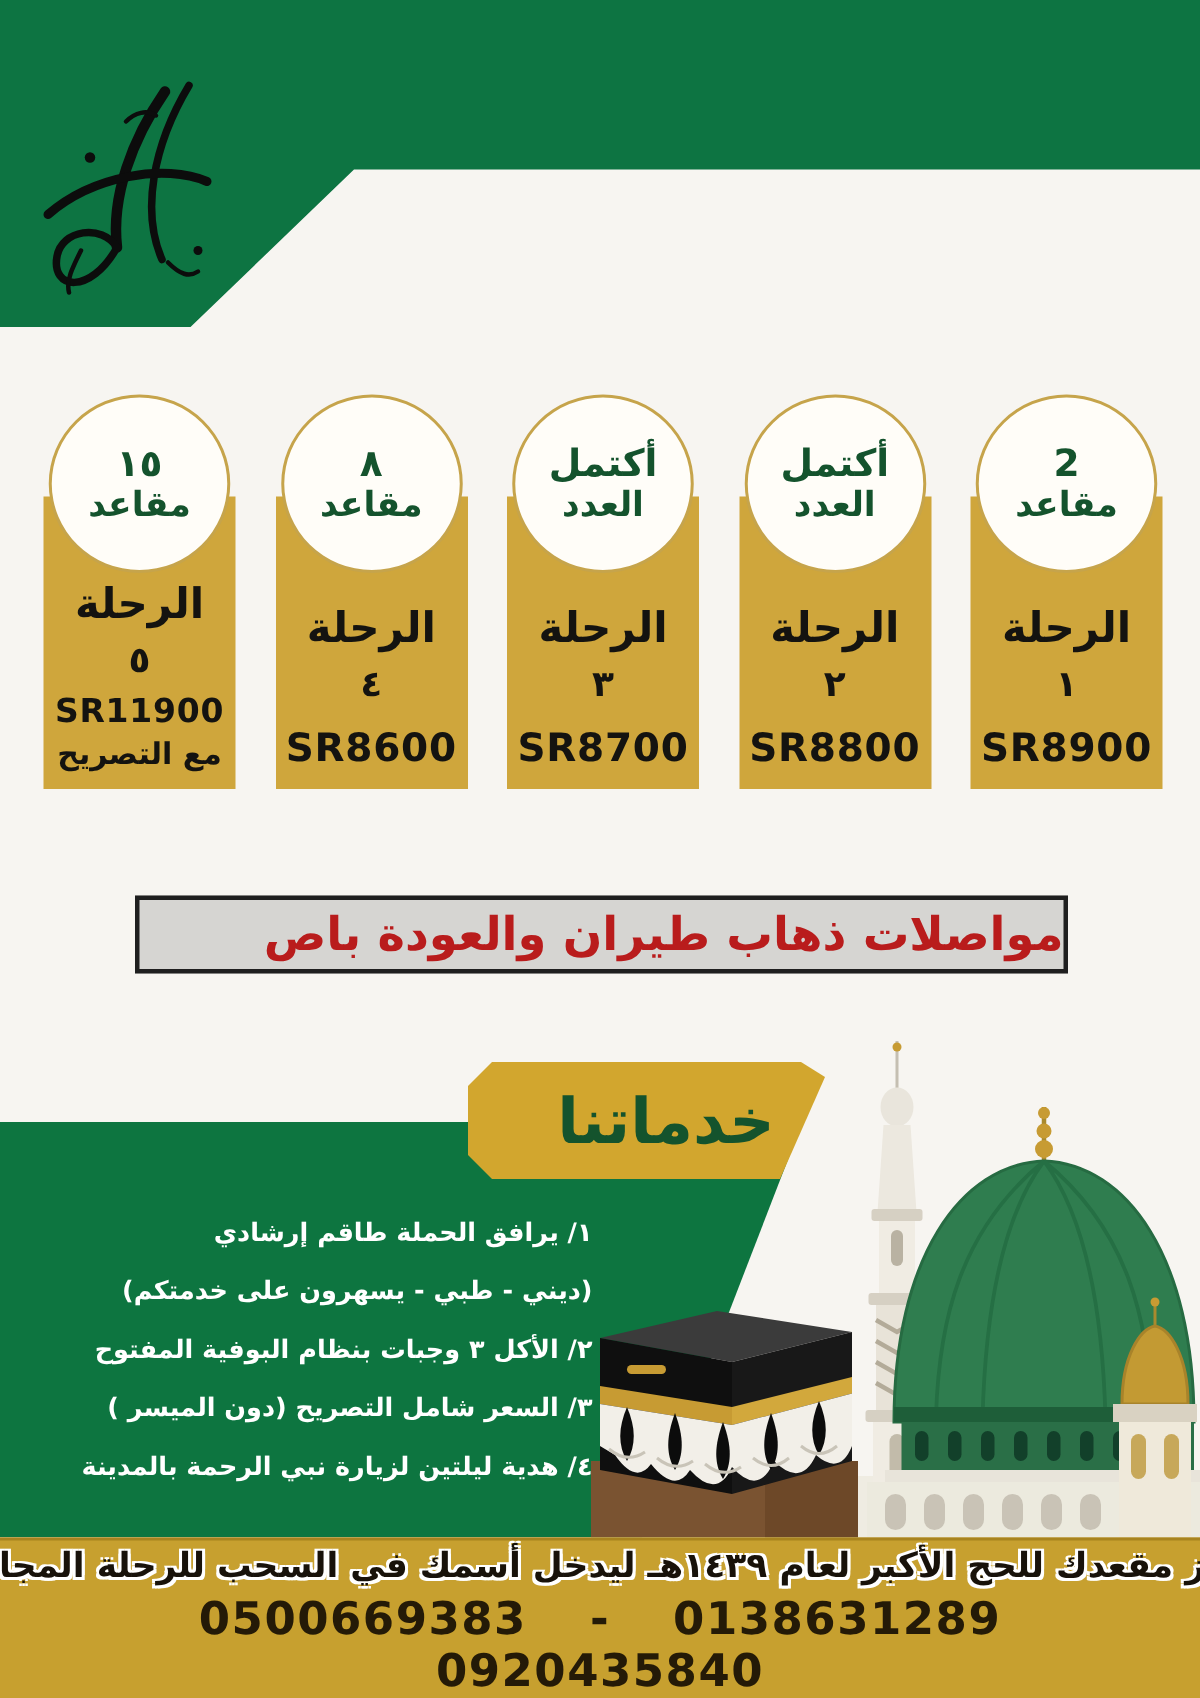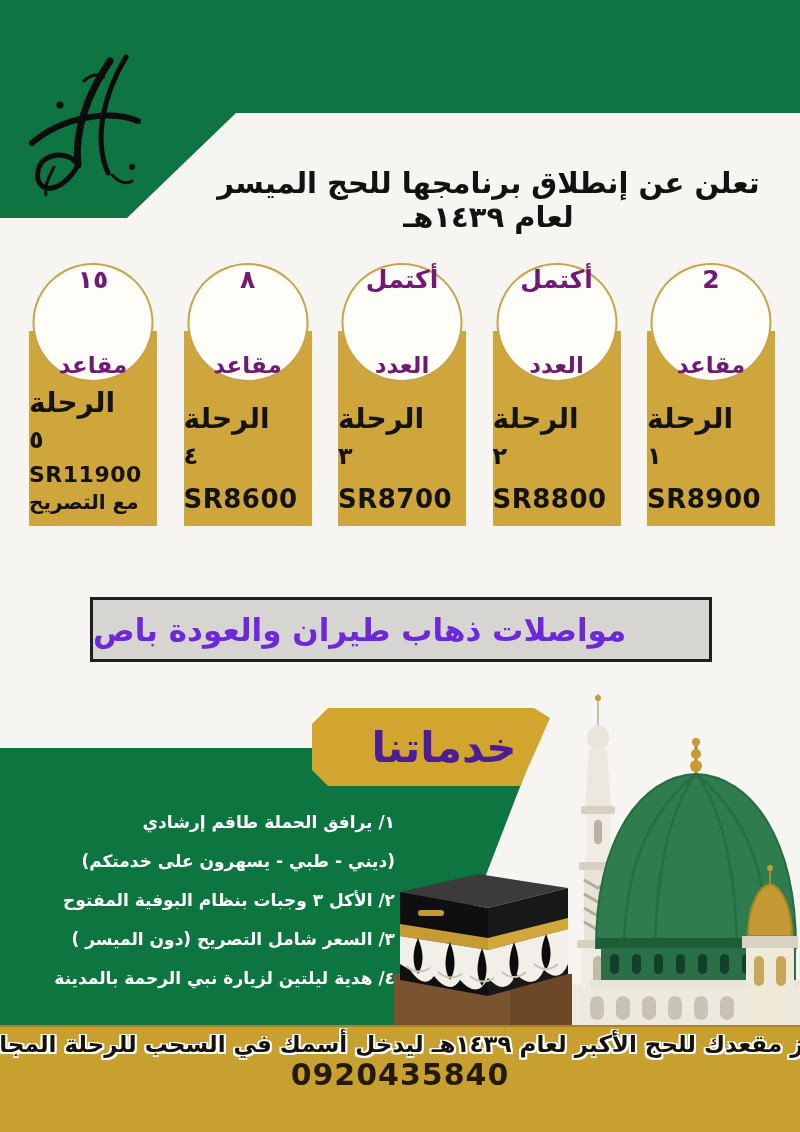--- a/index.html
+++ b/index.html
@@ -26,60 +26,60 @@
   }
   
   #trips-row {
     position:absolute; top:263px; left:0; right:0; height:263px;
     display:flex; justify-content:space-between; padding:0 22px 0 26px;
   }
   .trip { position:relative; width:134px; height:263px; }
   .trip-rect {
     position:absolute; top:68px; left:3px; right:3px; bottom:0;
     background:#cfa63c;
-    display:flex; flex-direction:column; justify-content:flex-end; align-items:flex-end;
+    display:flex; flex-direction:column; justify-content:flex-end; align-items:center;
     padding-bottom:12px; color:#141310;
   }
   .availability-circle {
     position:absolute; top:0; left:50%; transform:translateX(-50%);
     width:121px; height:119px; border-radius:50%;
     background:#fffdf8; border:2px solid #c6a44b;
-    display:flex; flex-direction:column; justify-content:space-between; align-items:center;
-    z-index:2; color:#701a75; font-weight:bold;
+    display:flex; flex-direction:column; justify-content:center; align-items:center;
+    z-index:2; color:#14532d; font-weight:bold;
   }
   .circle-l1 { font-size:25px; line-height:1.2; }
   .circle-l2 { font-size:23px; line-height:1.2; }
   .trip-label { font-size:28px; font-weight:bold; margin-bottom:7px; }
   .trip-num   { font-size:24px; font-weight:bold; margin-bottom:14px; }
   .trip-price { font-size:26px; font-weight:bold; direction:ltr; letter-spacing:0.5px; }
   .trip-note  { font-size:20px; font-weight:bold; margin-top:3px; }
   .trip.small-price .trip-price { font-size:22px; }
   .trip.small-price .trip-num { margin-bottom:8px; }
   
   #transport-box {
-    position:absolute; top:597px; left:90px; right:88px; height:65px;
+    position:absolute; top:597px; left:90px; right:88px; height:52px;
     background:#d6d5d2; border:3px solid #1f1f1f;
-    display:flex; align-items:center; justify-content:flex-end;
-    font-size:31px; font-weight:bold; color:#6d28d9;
+    display:flex; align-items:center; justify-content:flex-start;
+    font-size:31px; font-weight:bold; color:#b91c1c;
   }
   
   #services-section { position:absolute; top:685px; left:0; width:800px; height:340px; }
   #services-green {
     position:absolute; inset:0; background:#0d7540;
     clip-path:polygon(0 63px, 535px 63px, 428px 340px, 0 340px);
     z-index:1;
   }
   #services-badge {
     position:absolute; top:23px; left:312px; width:238px; height:78px;
     background:#d2a62e; z-index:3;
     clip-path:polygon(16px 0, 222px 0, 238px 10px, 208px 78px, 16px 78px, 0 62px, 0 16px);
     display:flex; align-items:center; justify-content:center;
     padding-left:26px;
   }
-  #services-heading { font-size:42px; font-weight:bold; color:#4c1d95; }
+  #services-heading { font-size:42px; font-weight:bold; color:#14532d; }
   #services-list {
     position:absolute; top:118px; right:405px; left:6px; z-index:3;
     text-align:right; color:#ffffff; font-weight:bold; font-size:17px; line-height:39px;
     white-space:nowrap;
   }
   #mosque { position:absolute; left:428px; top:688px; width:372px; height:337px; z-index:2; }
   #kaaba  { position:absolute; left:392px; top:868px; width:182px; height:157px; z-index:4; }
   
   #footer-band {
     position:absolute; top:1025px; left:0; width:800px; height:107px;
@@ -112,21 +112,20 @@
       <path d="M64,118 C46,150 20,146 24,124 C27,106 54,102 64,118 Z" stroke-width="5"></path>
       <path d="M18,96 C48,70 96,62 124,74" stroke-width="6"></path>
       <path d="M40,120 C34,132 30,140 32,148" stroke-width="3"></path>
       <path d="M98,128 C106,136 112,138 118,134" stroke-width="3"></path>
       <circle cx="46" cy="58" r="3.5" fill="#0c0c0c" stroke="none"></circle>
       <circle cx="118" cy="120" r="3" fill="#0c0c0c" stroke="none"></circle>
       <path d="M70,34 C76,28 84,26 90,30" stroke-width="3"></path>
     </g>
   </svg>
 
-  <div id="announcement-subtitle">تعلن عن إنطلاق برنامجها للحج الميسر لعام ١٤٣٩هـ</div>
 
   <div id="trips-row">
 
     <div class="trip">
       <div class="availability-circle">
         <span class="circle-l1">2</span>
         <span class="circle-l2">مقاعد</span>
       </div>
       <div class="trip-rect">
         <span class="trip-label">الرحلة</span>
@@ -295,16 +294,21 @@
       <path d="M90,80 C84,96 84,108 90,118 C96,108 96,96 90,80 Z"></path>
       <path d="M122,74 C116,90 116,102 122,112 C128,102 128,90 122,74 Z"></path>
       <path d="M154,66 C148,80 148,92 154,102 C160,92 160,80 154,66 Z"></path>
     </g>
 
     <path d="M14,98 Q26,108 38,100 M46,104 Q58,114 70,106 M78,108 Q90,118 102,110 M110,104 Q122,114 134,104 M142,96 Q154,106 166,96" stroke="#c9c4b8" stroke-width="2" fill="none"></path>
   </svg>
 
   <div id="footer-band">
     <div id="footer-cta">سارع بحجز مقعدك للحج الأكبر لعام ١٤٣٩هـ ليدخل أسمك في السحب للرحلة المجانية للعراق</div>
+    <div id="phone-row">
+      <span>0500669383</span>
+      <span>-</span>
+      <span>0138631289</span>
+    </div>
     <div id="phone-third">0920435840</div>
   </div>
 
 </div>
 
 </body></html>

